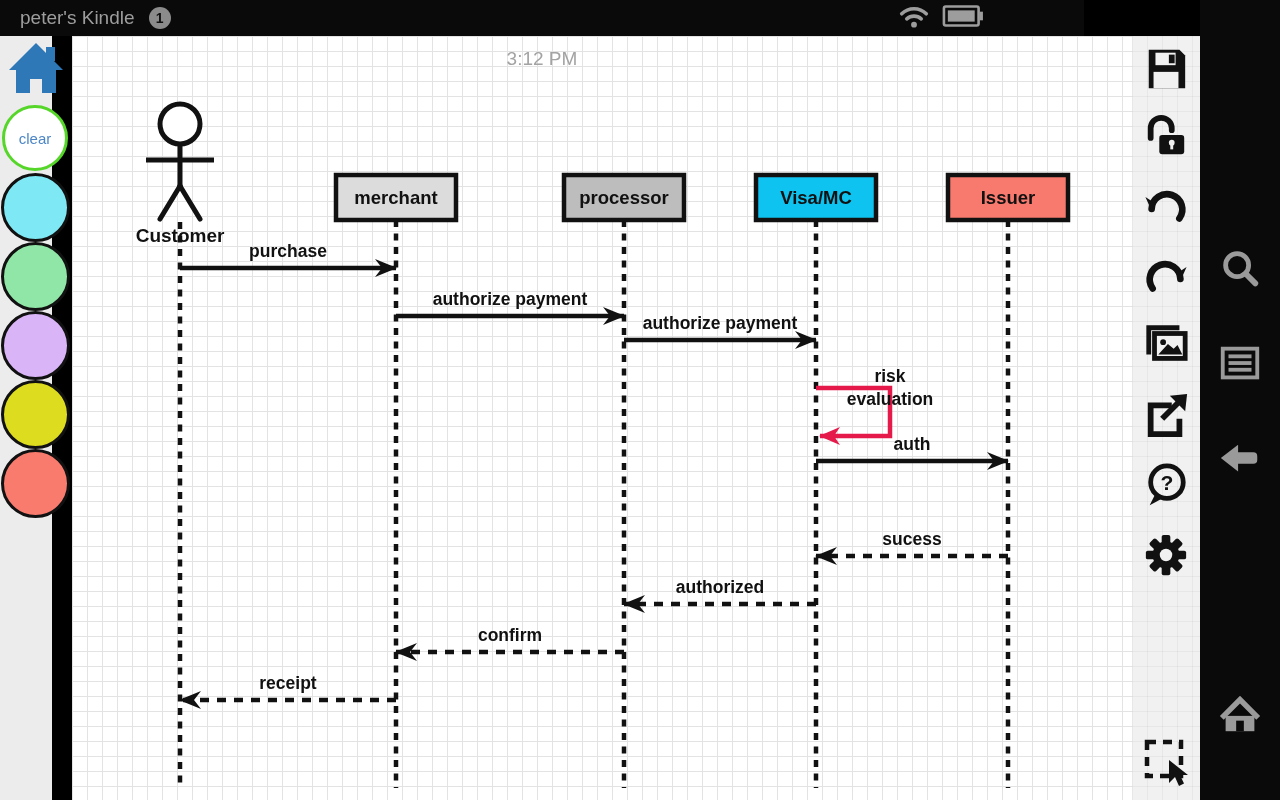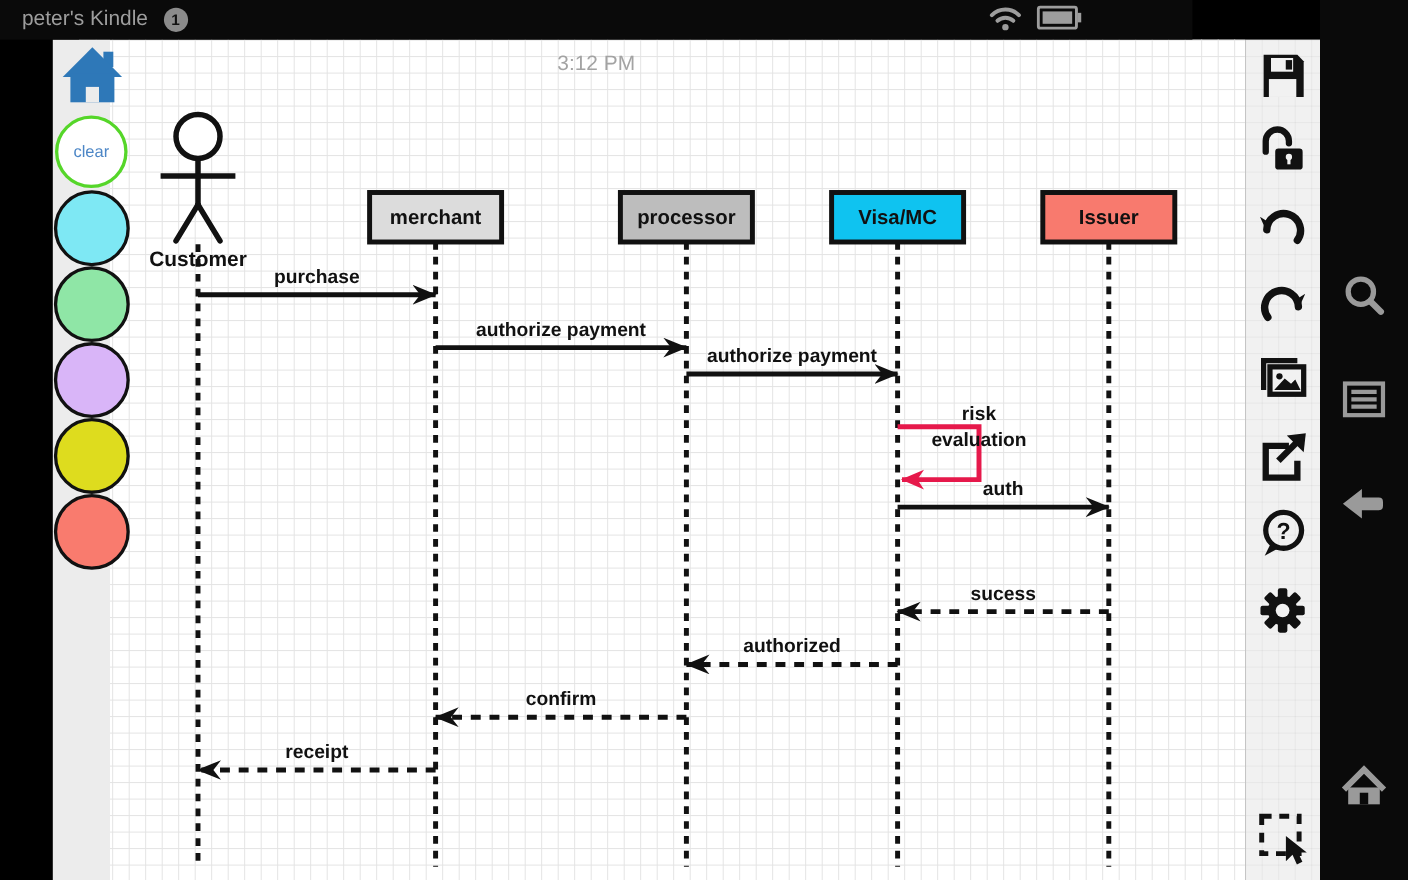--- a/index.html
+++ b/index.html
@@ -14,21 +14,21 @@
   .sb-badge { width:22px; height:22px; border-radius:50%; background:#8b8b8b;
               color:#111; font-size:14px; font-weight:bold; display:flex;
               align-items:center; justify-content:center; }
   .sb-time { position:absolute; left:0; right:0; top:0; height:36px; text-align:center;
              line-height:36px; font-size:19px; color:#a3a3a3;margin-top:41px; }
   .sb-right { position:absolute; right:100px; top:0; height:36px; display:flex;
               align-items:center; gap:12px; }
 
   
   .sidebar { position:absolute; left:0; top:36px; width:52px; height:764px;
-             background:#ececec; z-index:20;margin-left:48px; }
+             background:#ececec; z-index:20; }
   .home-btn { position:absolute; left:8px; top:4px; width:56px; height:56px; }
   .clear-btn { position:absolute; left:2px; top:69px; width:66px; height:66px;
                border-radius:50%; background:#fff; border:3px solid #55d629;
                color:#4c86c6; font-size:15px; display:flex; align-items:center;
                justify-content:center; }
   .palette { position:absolute; left:1px; top:137px; width:70px; }
   .pal-circle { width:69px; height:69px; border-radius:50%; border:3px solid #111; }
 
   
   .canvas { position:absolute; left:72px; top:36px; width:1060px; height:764px;

